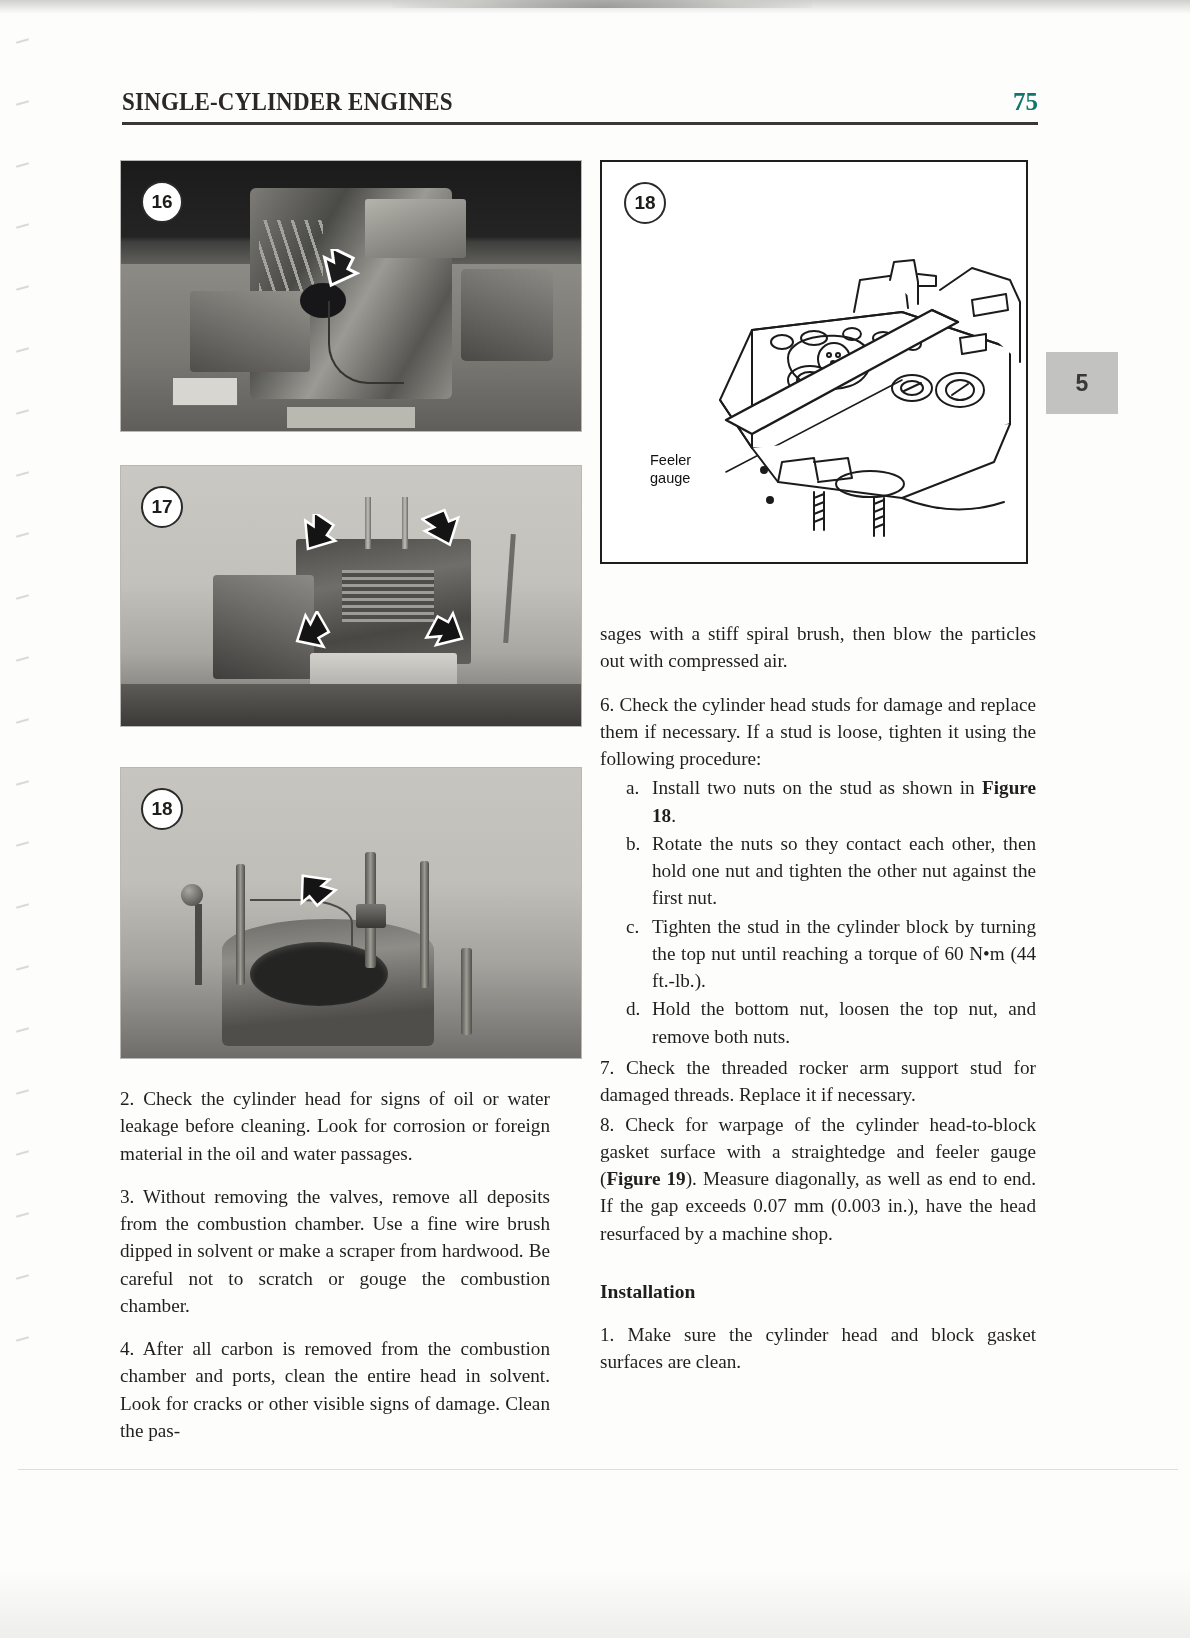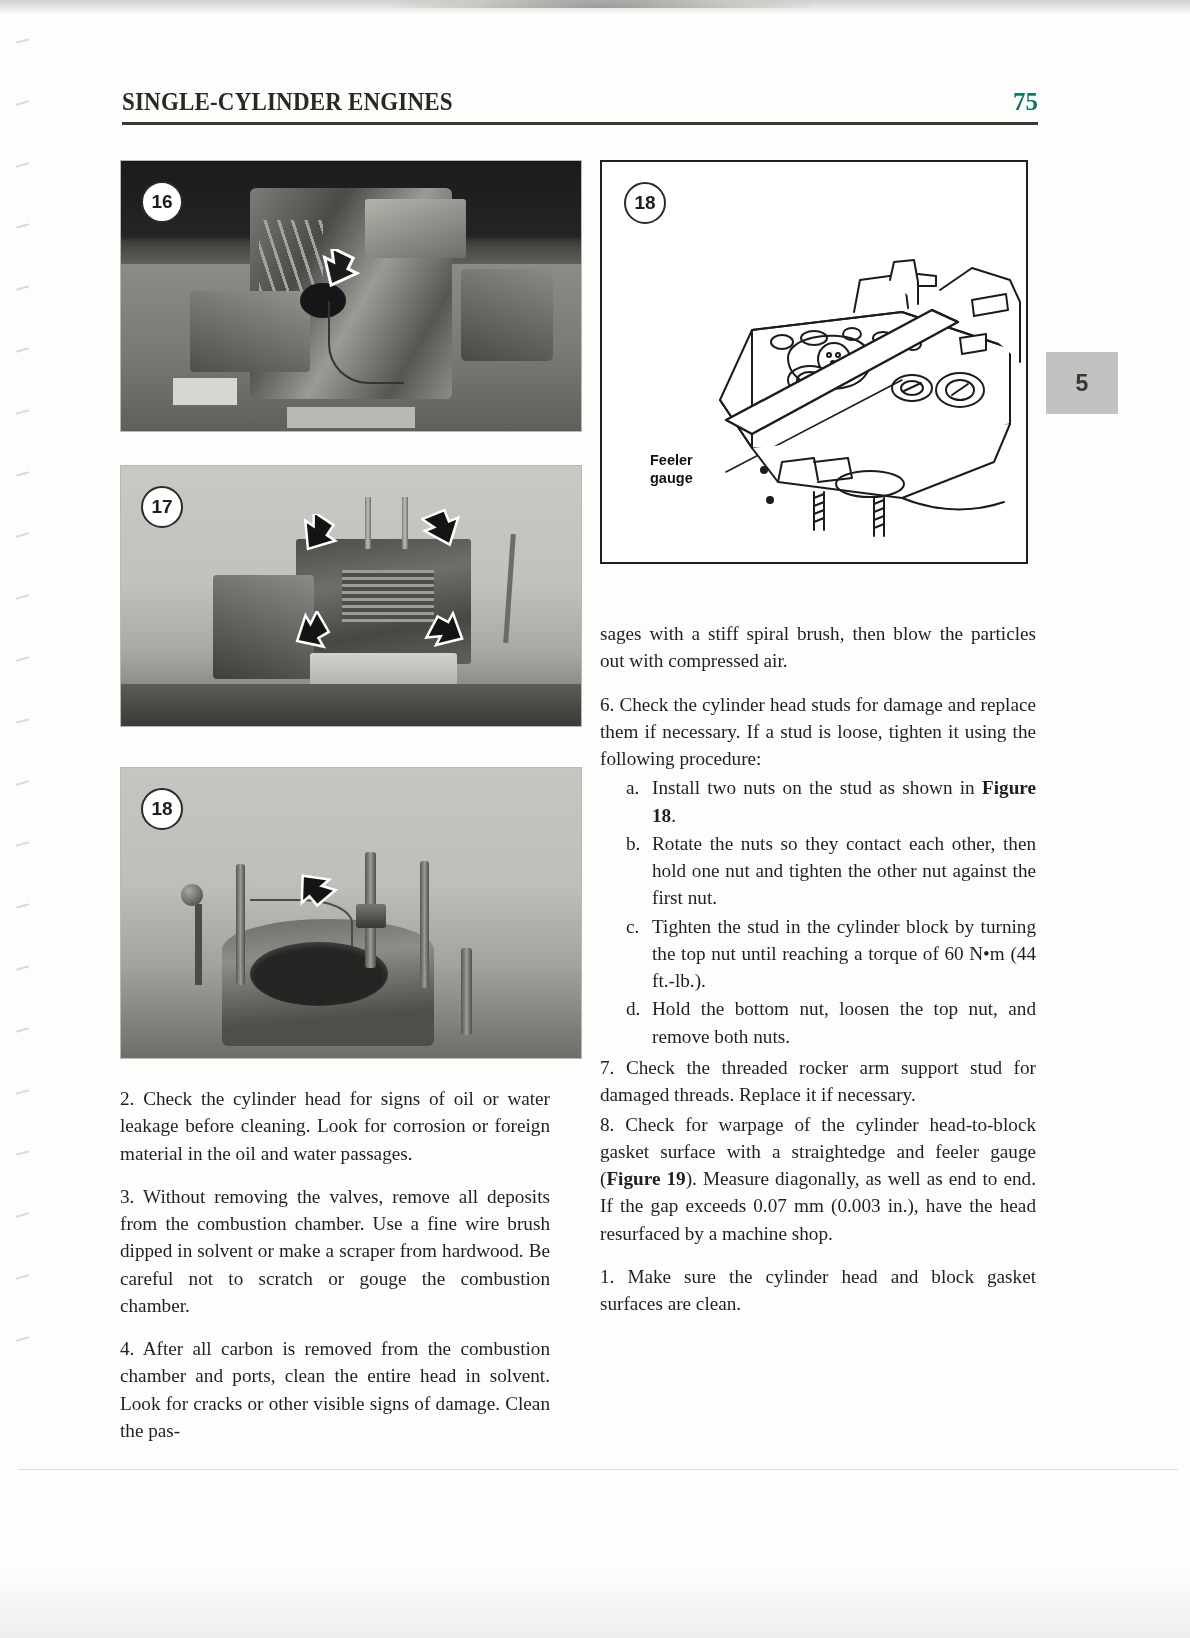--- a/index.html
+++ b/index.html
@@ -264,21 +264,21 @@
   
   .figure-line {
     position: relative; width: 424px; height: 400px;
     border: 2px solid #1e1e1c; background: #ffffff;
     overflow: hidden; margin-bottom: 56px;
   }
   .fig19-badge { left: 22px; top: 20px; }
   .fig19-label {
     position: absolute; left: 48px; top: 290px;
     font-family: "Liberation Sans", sans-serif;
-    font-weight: bold; font-size: 14.5px; line-height: 1.22;
+    font-weight: normal; font-size: 14.5px; line-height: 1.22;
     color: #111; white-space: pre-line; text-align: left;
   }
 
   
   .para {
     font-family: "Liberation Serif", serif;
     font-size: 19.2px;
     line-height: 1.42;
     text-align: justify;
     margin: 0 0 16px 0;
@@ -544,18 +544,19 @@
         <li class="sub-item">
           <span class="sub-marker">d.</span>
           <span class="sub-body">Hold the bottom nut, loosen the top nut, and remove both nuts.</span>
         </li>
       </ul>
 
       <p class="para para-tight">7.  Check the threaded rocker arm support stud for damaged threads. Replace it if necessary.</p>
 
       <p class="para"><span>8.  Check for warpage of the cylinder head-to-block gasket surface with a straightedge and feeler gauge (</span><b class="fig-ref">Figure 19</b><span>). Measure diagonally, as well as end to end. If the gap exceeds 0.07 mm (0.003 in.), have the head resurfaced by a machine shop.</span></p>
 
+      <div class="section-heading">Installation</div>
 
       <p class="para">1.  Make sure the cylinder head and block gasket surfaces are clean.</p>
     </div>
   </div>
 
 </div>
 
 </body></html>

